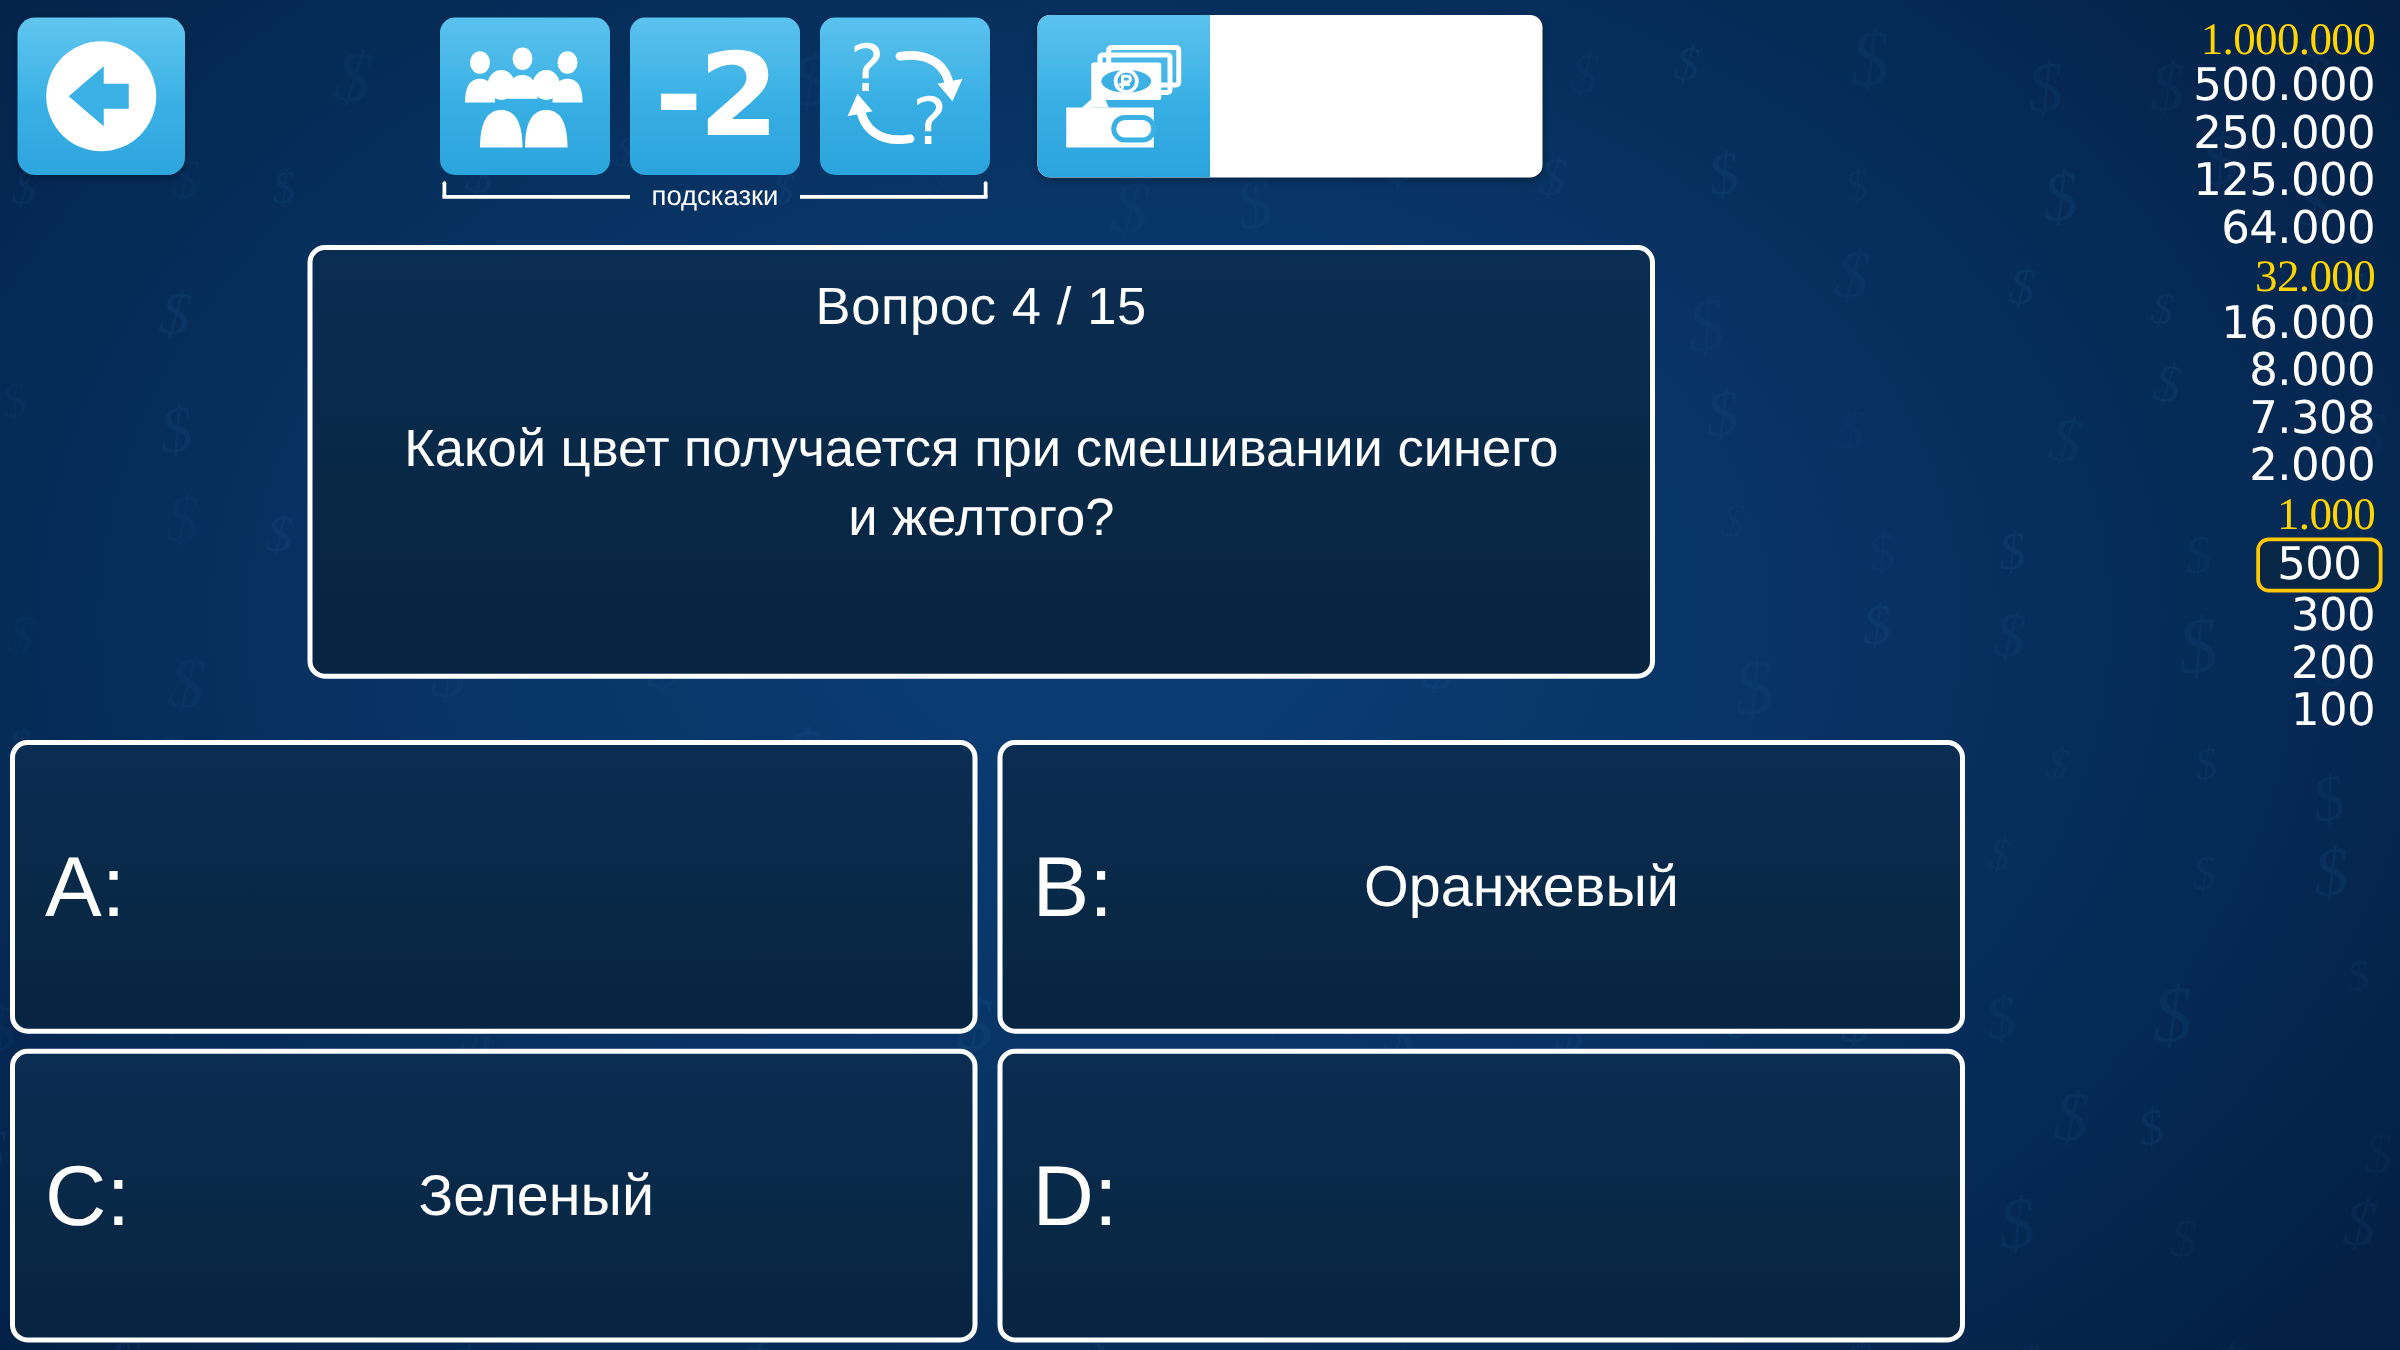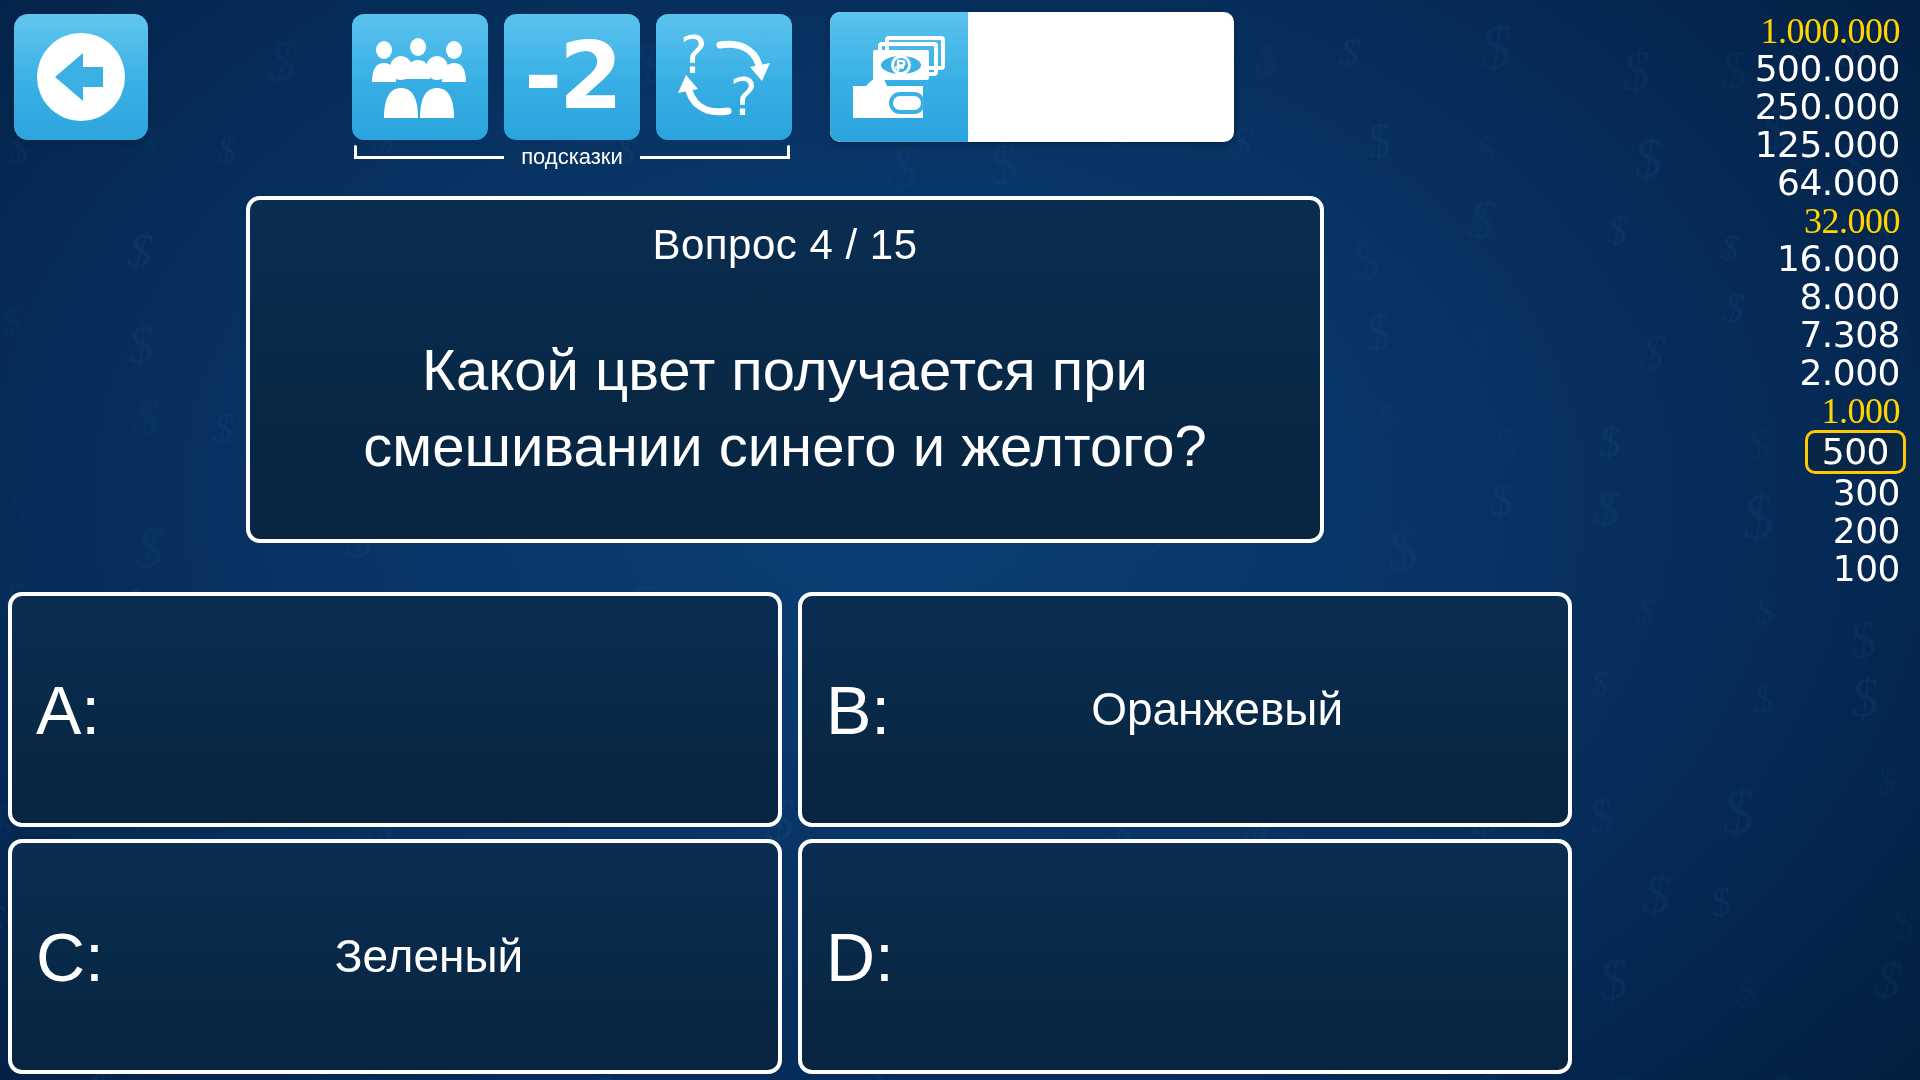--- a/index.html
+++ b/index.html
@@ -220,21 +220,21 @@
     margin-top: 20px;
     color: #ffffff;
     font-size: 42px;
     line-height: 1.2;
     letter-spacing: 0.5px;
   }
   #question-text {
     margin-top: 62px;
     padding: 0 56px;
     color: #ffffff;
-    font-size: 58px;
+    font-size: 42px;
     line-height: 1.3;
     text-align: center;
   }
 
   
   #answers {
     position: absolute;
     left: 8px;
     top: 592px;
     width: 1564px;

